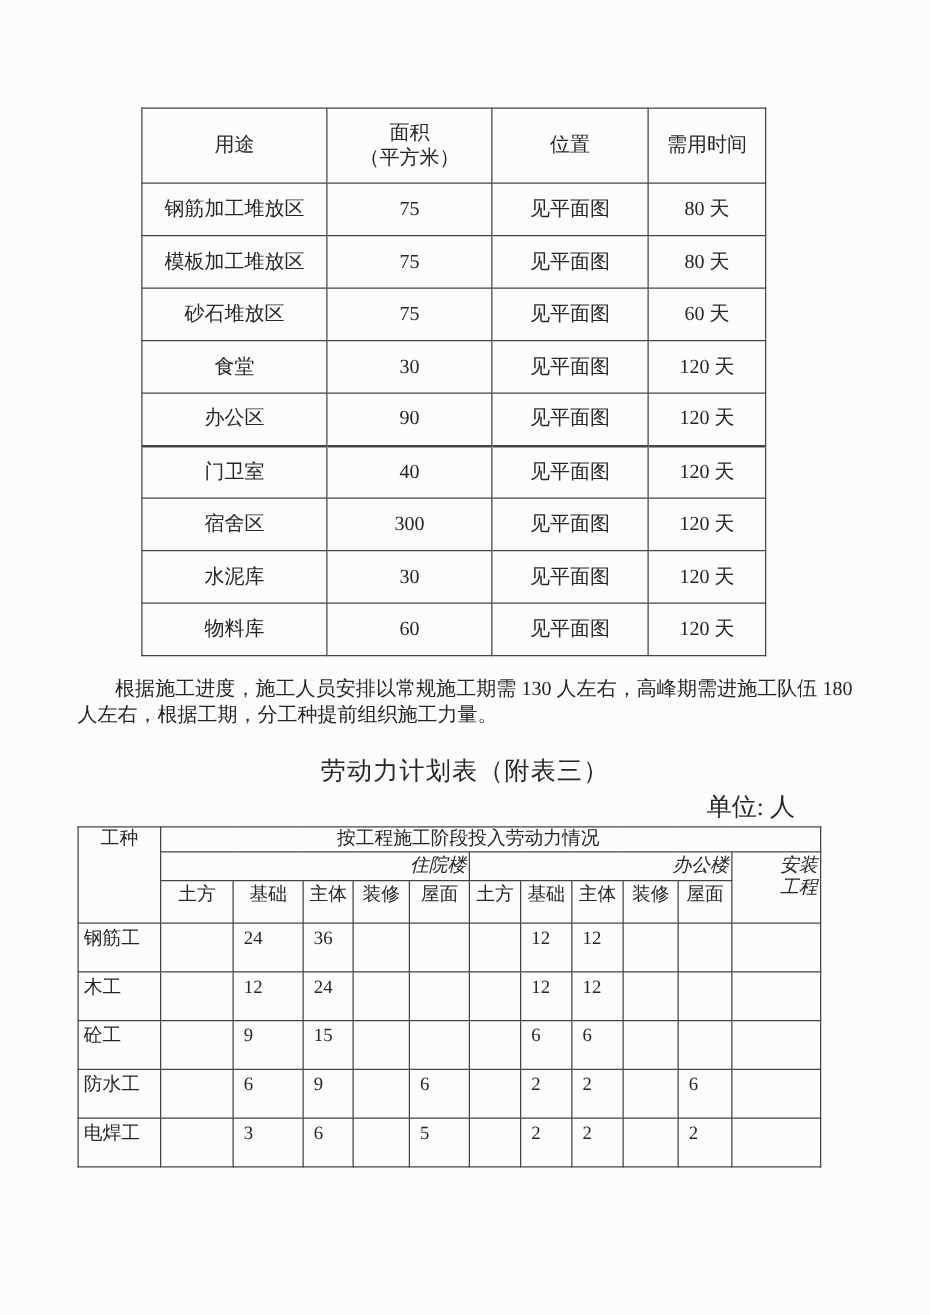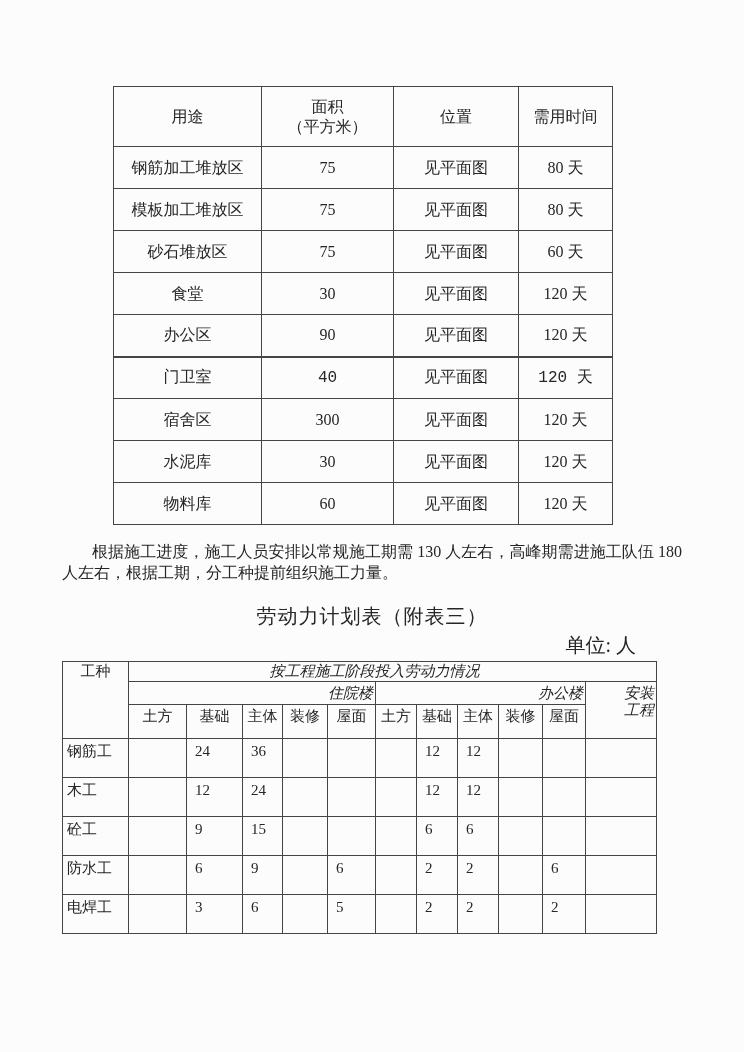--- a/index.html
+++ b/index.html
@@ -11,36 +11,36 @@
   }
   .page{padding:86px 62px 0 62px;box-sizing:border-box;}
   table{border-collapse:collapse;table-layout:fixed;}
   td{border:1px solid #454545;white-space:pre-line;overflow:hidden;box-sizing:border-box;}
 
   
   .t1{width:499px;margin-left:51px;font-size:16px;line-height:20px;}
   .t1 td{text-align:center;vertical-align:middle;padding:0;}
   .t1 thead tr{height:60px;}
   .t1 tbody tr{height:42px;}
-  .t1 tr.sep td{border-top-width:2px;font-family:Liberation Mono, monospace;}
+  .t1 tr.sep td{border-top-width:2px;}
 
   
   .section{margin-top:16px;font-size:16px;line-height:21px;}
   .section .heading{text-indent:30px;}
   .section .para{text-indent:30px;text-align:justify;}
 
   
   .table-title{margin-top:20px;text-align:center;font-size:20px;letter-spacing:1px;}
   .unit-line{width:594px;margin-top:2px;padding-right:20px;box-sizing:border-box;
              text-align:right;font-size:20px;}
   .t2{width:594px;margin-top:2px;font-size:15px;line-height:17px;}
   .t2 td{vertical-align:top;padding:1px 2px;}
   .t2 tr.r1{height:17px;}
   .t2 td.corner{text-align:center;padding-top:1px;}
-  .t2 td.main-h{text-align:center;padding-right:38px;font-style:italic;}
+  .t2 td.main-h{text-align:center;padding-right:38px;}
   .t2 tr.r2{height:23px;}
   .t2 tr.r2 td{text-align:right;padding-top:3px;font-style:italic;}
   .t2 td.install{text-align:left;padding-left:6px;padding-top:3px;}
   .t2 tr.r3{height:34px;}
   .t2 tr.r3 td{text-align:center;padding-top:3px;}
   .t2 tbody tr{height:39px;}
   .t2 tbody td{text-align:left;padding-left:8px;padding-top:4px;}
   .t2 tbody td.trade{padding-left:4px;}
 </style>
 </head>

